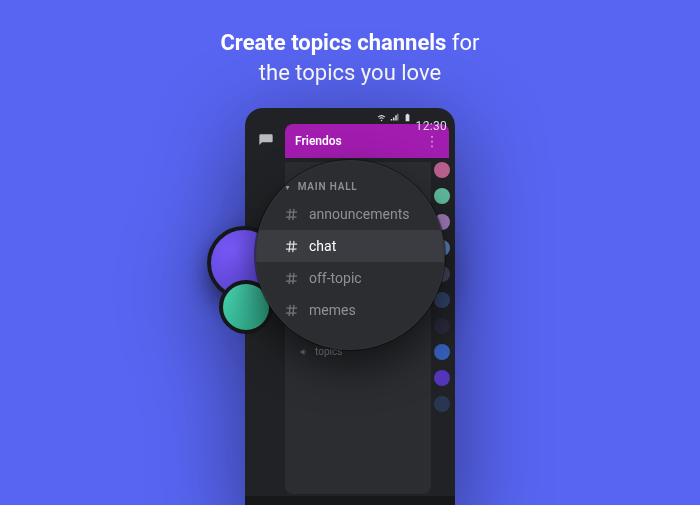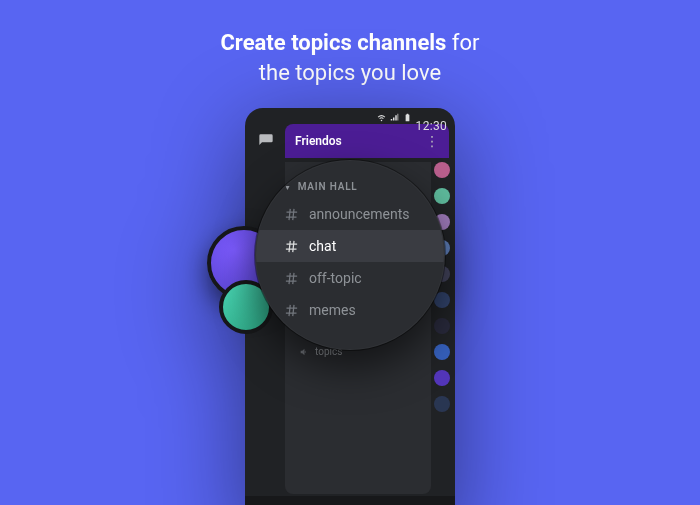--- a/index.html
+++ b/index.html
@@ -51,21 +51,21 @@
     font-size: 8px;
   }
   .statusbar svg { width: 9px; height: 9px; fill: #dcddde; }
   .sb-time { font-size: 12px; letter-spacing: .3px; margin-top: 17px; }
 
   
   .header {
     display: flex;
     align-items: center;
     height: 34px;
-    background: #4c1d95;
+    background: #a21caf;
     margin: 0 6px 4px 40px;
     border-radius: 8px 8px 0 0;
     padding: 0 10px;
     color: #fff;
   }
   .header-title { font-size: 12px; font-weight: 600; flex: 1; }
   .header-more { color:#b9bbbe; font-size:14px; line-height:1; }
 
   .speech-icon {
     position: absolute;

